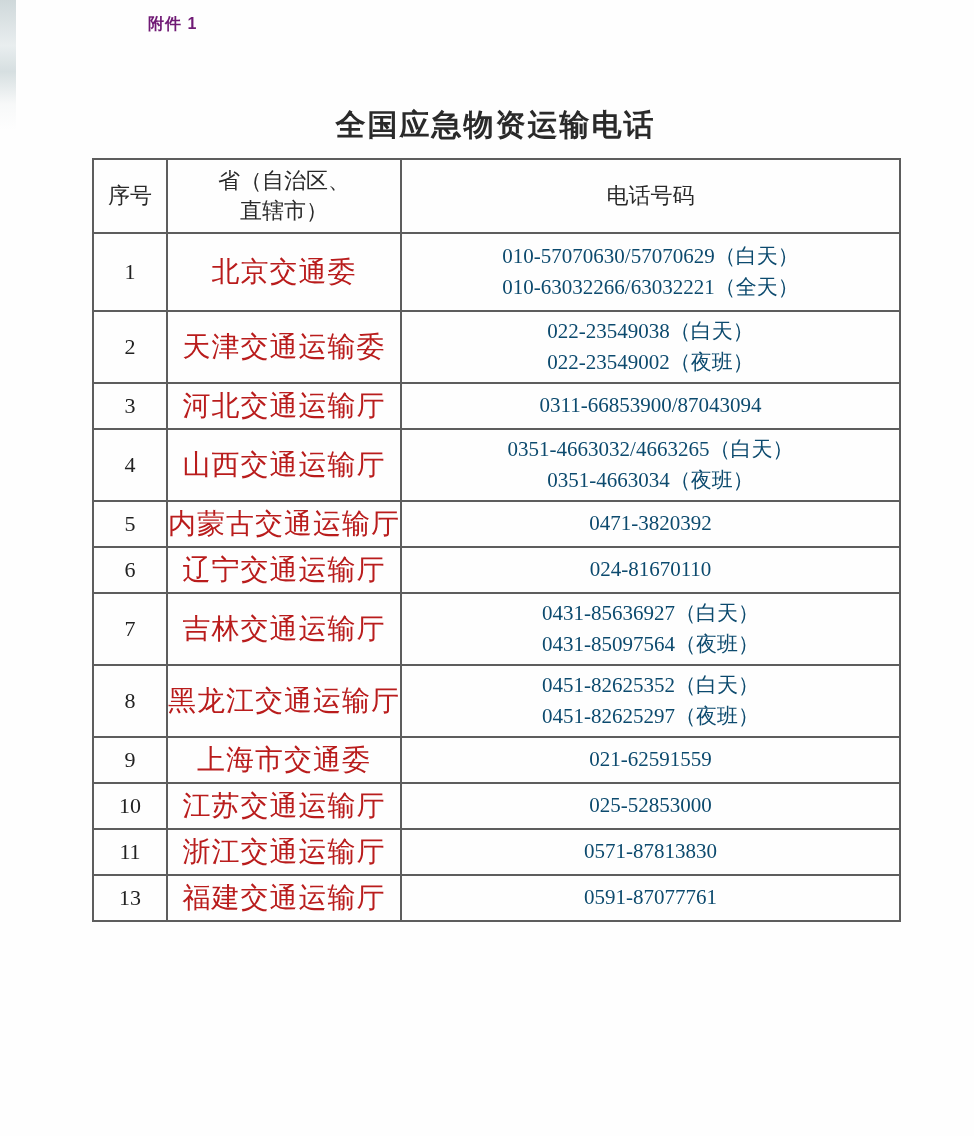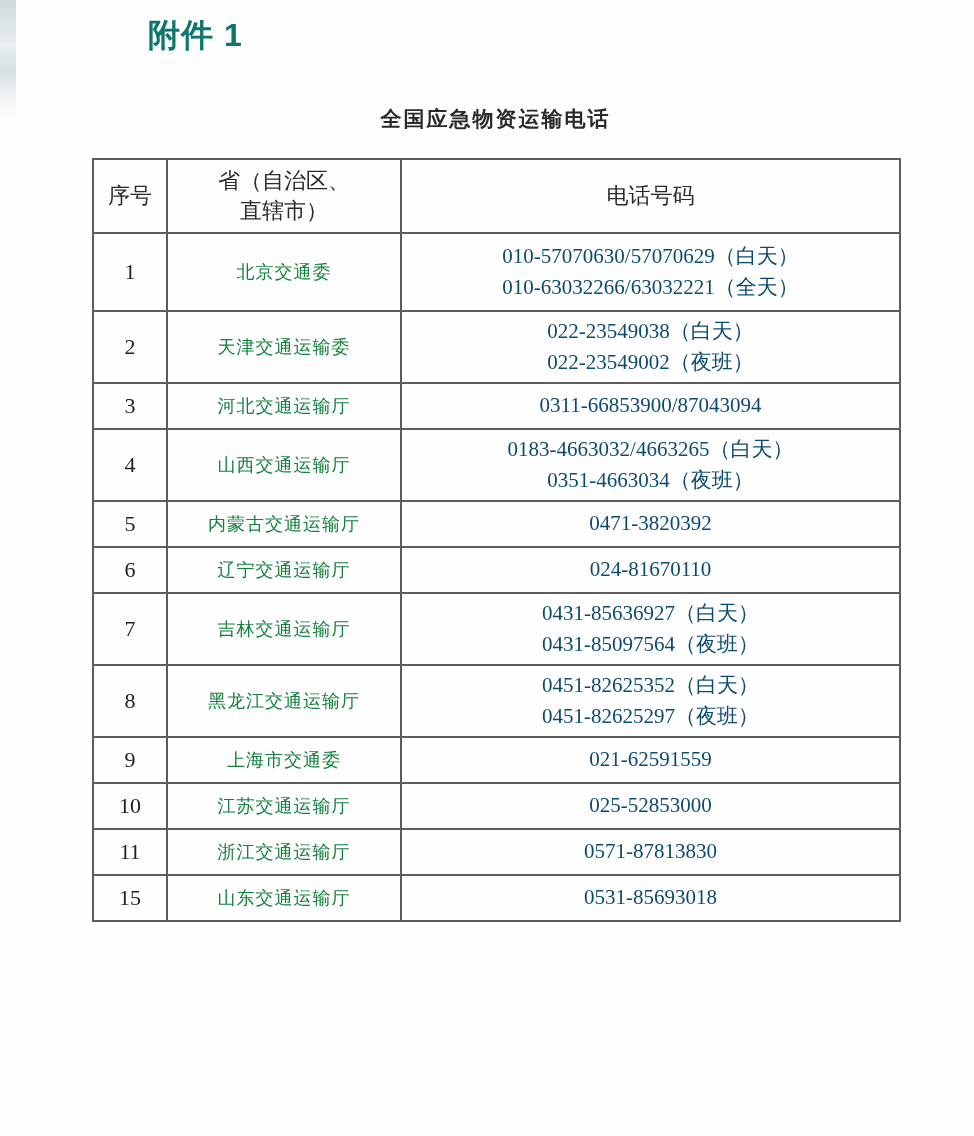--- a/index.html
+++ b/index.html
@@ -26,33 +26,33 @@
       rgba(170,190,195,0.25) 35%,
       rgba(140,165,170,0.35) 55%,
       rgba(200,210,212,0.12) 80%,
       rgba(255,255,255,0) 100%);
   }
   .attachment-label {
     position: absolute;
     left: 148px;
     top: 14px;
     font-family: "Liberation Sans", "DejaVu Sans", sans-serif;
-    font-size: 32px;
+    font-size: 16px;
     font-weight: 600;
-    color: #0f766e;
+    color: #701a75;
     letter-spacing: 1px;
   }
   .doc-title {
     position: absolute;
     left: 92px;
     top: 105px;
     width: 807px;
     text-align: center;
     font-family: "Liberation Sans", "DejaVu Sans", sans-serif;
-    font-size: 21px;
+    font-size: 30px;
     font-weight: 700;
     color: #2a2a2a;
     letter-spacing: 2px;
   }
   table.phone-table {
     position: absolute;
     left: 92px;
     top: 158px;
     width: 807px;
     border-collapse: collapse;
@@ -77,22 +77,22 @@
     font-size: 22px;
     font-weight: 700;
     color: #2a2a2a;
     line-height: 1.35;
   }
   .cell-no {
     font-size: 22px;
     color: #222;
   }
   .cell-prov {
-    font-size: 18px;
-    color: #15803d;
+    font-size: 28px;
+    color: #b91c1c;
     letter-spacing: 1px;
   }
   .cell-tel {
     font-size: 21px;
     color: #0c4a6e;
     line-height: 1.5;
   }
 </style>
 </head>
 <body>
@@ -142,21 +142,21 @@
       <td class="cell-prov">河北交通运输厅</td>
       <td class="cell-tel">
         <div>0311-66853900/87043094</div>
       </td>
     </tr>
 
     <tr class="row-d">
       <td class="cell-no">4</td>
       <td class="cell-prov">山西交通运输厅</td>
       <td class="cell-tel">
-        <div>0183-4663032/4663265（白天）</div>
+        <div>0351-4663032/4663265（白天）</div>
         <div>0351-4663034（夜班）</div>
       </td>
     </tr>
 
     <tr class="row-s">
       <td class="cell-no">5</td>
       <td class="cell-prov">内蒙古交通运输厅</td>
       <td class="cell-tel">
         <div>0471-3820392</div>
       </td>
@@ -206,24 +206,24 @@
 
     <tr class="row-s">
       <td class="cell-no">11</td>
       <td class="cell-prov">浙江交通运输厅</td>
       <td class="cell-tel">
         <div>0571-87813830</div>
       </td>
     </tr>
 
 
-
-
-    <tr class="row-s">
-      <td class="cell-no">15</td>
-      <td class="cell-prov">山东交通运输厅</td>
-      <td class="cell-tel">
-        <div>0531-85693018</div>
-      </td>
-    </tr>
+    <tr class="row-s">
+      <td class="cell-no">13</td>
+      <td class="cell-prov">福建交通运输厅</td>
+      <td class="cell-tel">
+        <div>0591-87077761</div>
+      </td>
+    </tr>
+
+
 
   </tbody>
 </table>
 
 </body></html>

